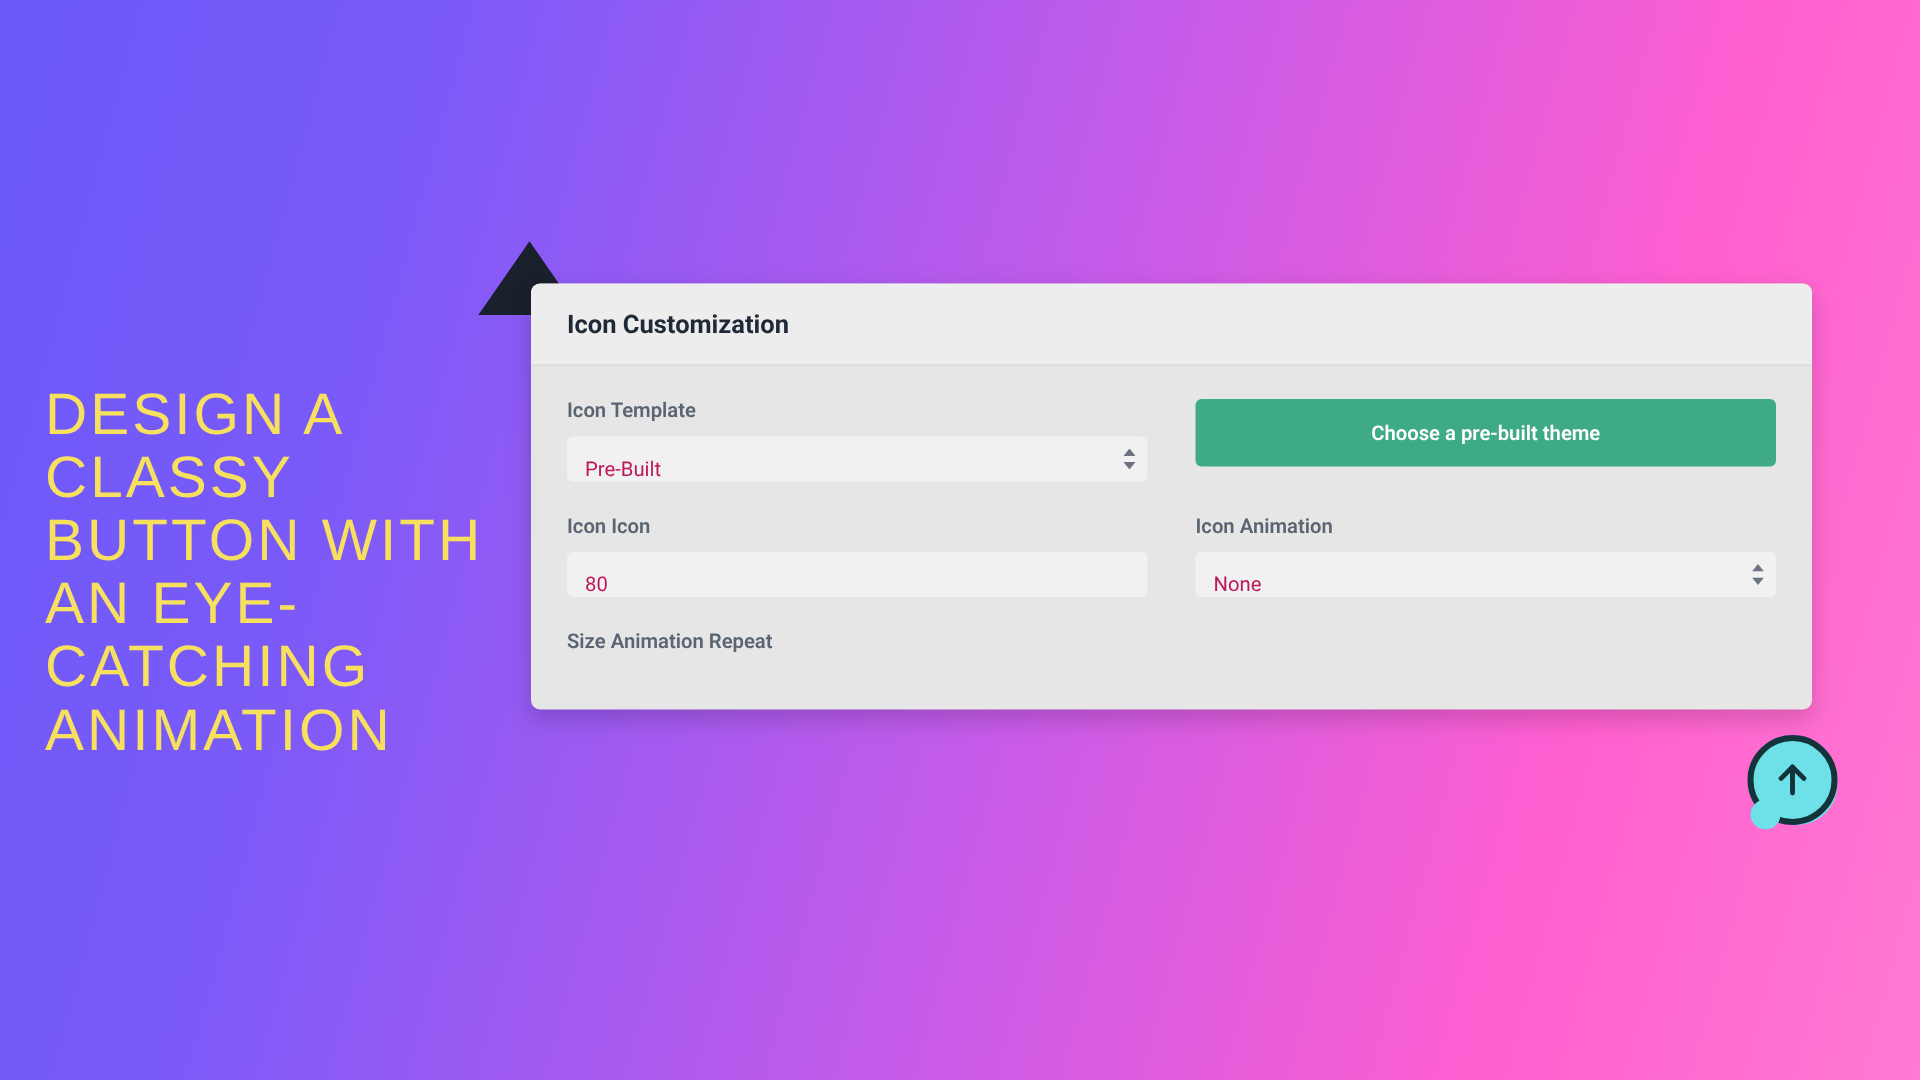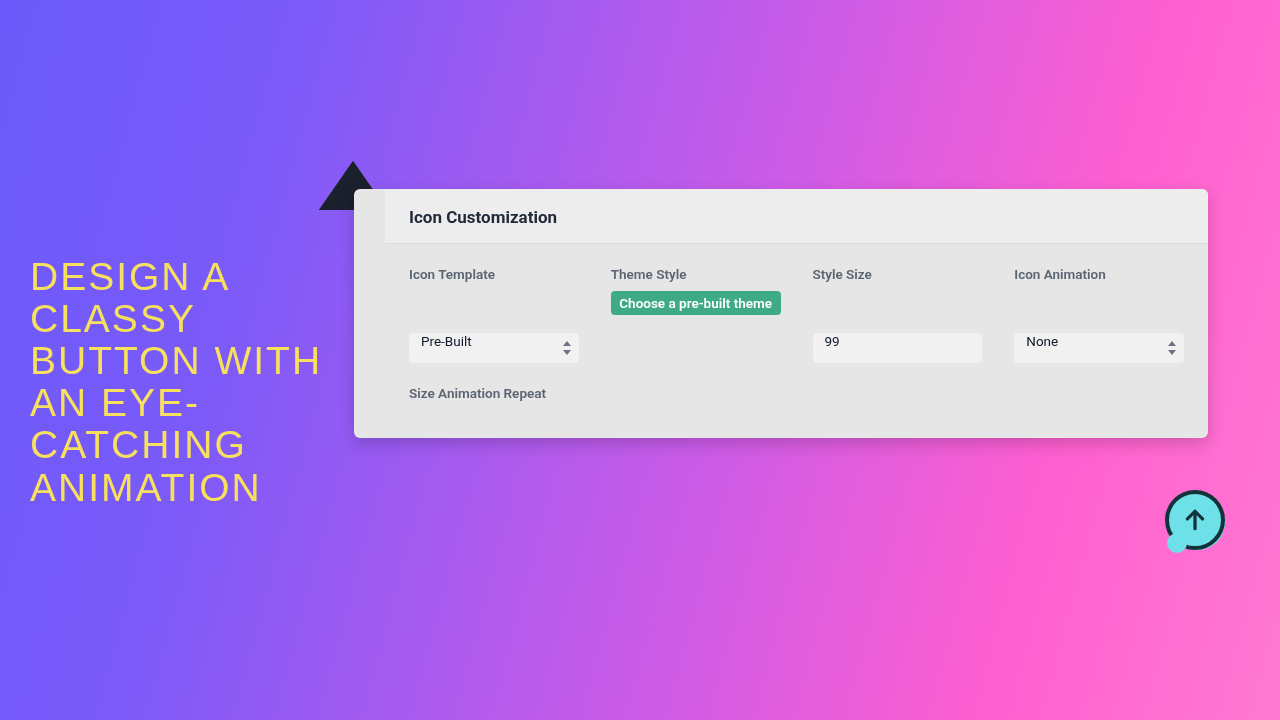--- a/index.html
+++ b/index.html
@@ -26,75 +26,73 @@
 
   .panel {
     position: absolute;
     left: 354px;
     top: 189px;
     width: 854px;
     background: #e6e6e6;
     border-radius: 6px;
     box-shadow: 0 6px 16px rgba(0,0,0,0.18);
     overflow: hidden;
-    padding-left: 31px;
   }
   .panel-header {
     background: #ededed;
     padding: 18px 24px 16px 24px;
     border-bottom: 1px solid #dcdcdc;
   }
   .panel-title {
     font-size: 17px;
     font-weight: 700;
     color: #1f2937;
   }
   .panel-body {
     padding: 22px 24px 28px 24px;
     display: grid;
-    grid-template-columns: 1fr 1fr 1fr 1fr;
+    grid-template-columns: 1fr 1fr;
     column-gap: 32px;
     row-gap: 22px;
   }
   .field { display: flex; flex-direction: column; }
   .field-label {
     font-size: 13.5px;
     font-weight: 600;
     color: #5b6572;
     margin-bottom: 9px;
   }
   .select, .input-text {
     position: relative;
     height: 30px;
     background: #f1f1f1;
     border-radius: 4px;
     display: flex;
-    align-items: flex-start;
+    align-items: flex-end;
     padding: 0 12px;
     font-size: 13.5px;
-    color: #0f172a;
+    color: #be185d;
     border: none;
-    margin-top: 42px;
   }
   .stepper {
     position: absolute;
     right: 8px;
     top: 50%;
     transform: translateY(-50%);
     width: 8px;
     height: 14px;
     display: flex;
     flex-direction: column;
     justify-content: space-between;
     color: #6b7280;
   }
   .stepper svg { display: block; }
 
   .theme-button {
-    height: 24px;
+    height: 45px;
     background: #3eab85;
     border-radius: 4px;
     display: flex;
     align-items: center;
     justify-content: center;
     color: #ffffff;
     font-size: 13.5px;
     font-weight: 600;
     cursor: pointer;
     text-align: center;
@@ -191,30 +189,29 @@
               <path d="M0 5 L4 0 L8 5 Z" fill="#6b7280"></path>
             </svg>
           <svg width="8" height="5" viewBox="0 0 8 5">
               <path d="M0 0 L4 5 L8 0 Z" fill="#6b7280"></path>
             </svg>
         </span>
       </div>
     </div>
 
     <div class="field">
-      <div class="field-label">Theme Style</div>
       <div class="theme-button">
         <span>Choose a pre-built theme</span>
       </div>
     </div>
 
     <div class="field">
-      <div class="field-label">Style Size</div>
+      <div class="field-label">Icon Icon</div>
       <div class="input-text">
-        <span>99</span>
+        <span>80</span>
       </div>
     </div>
 
     <div class="field">
       <div class="field-label">Icon Animation</div>
       <div class="select">
         <span>None</span>
         <span class="stepper">
           <svg width="8" height="5" viewBox="0 0 8 5">
               <path d="M0 5 L4 0 L8 5 Z" fill="#6b7280"></path>

